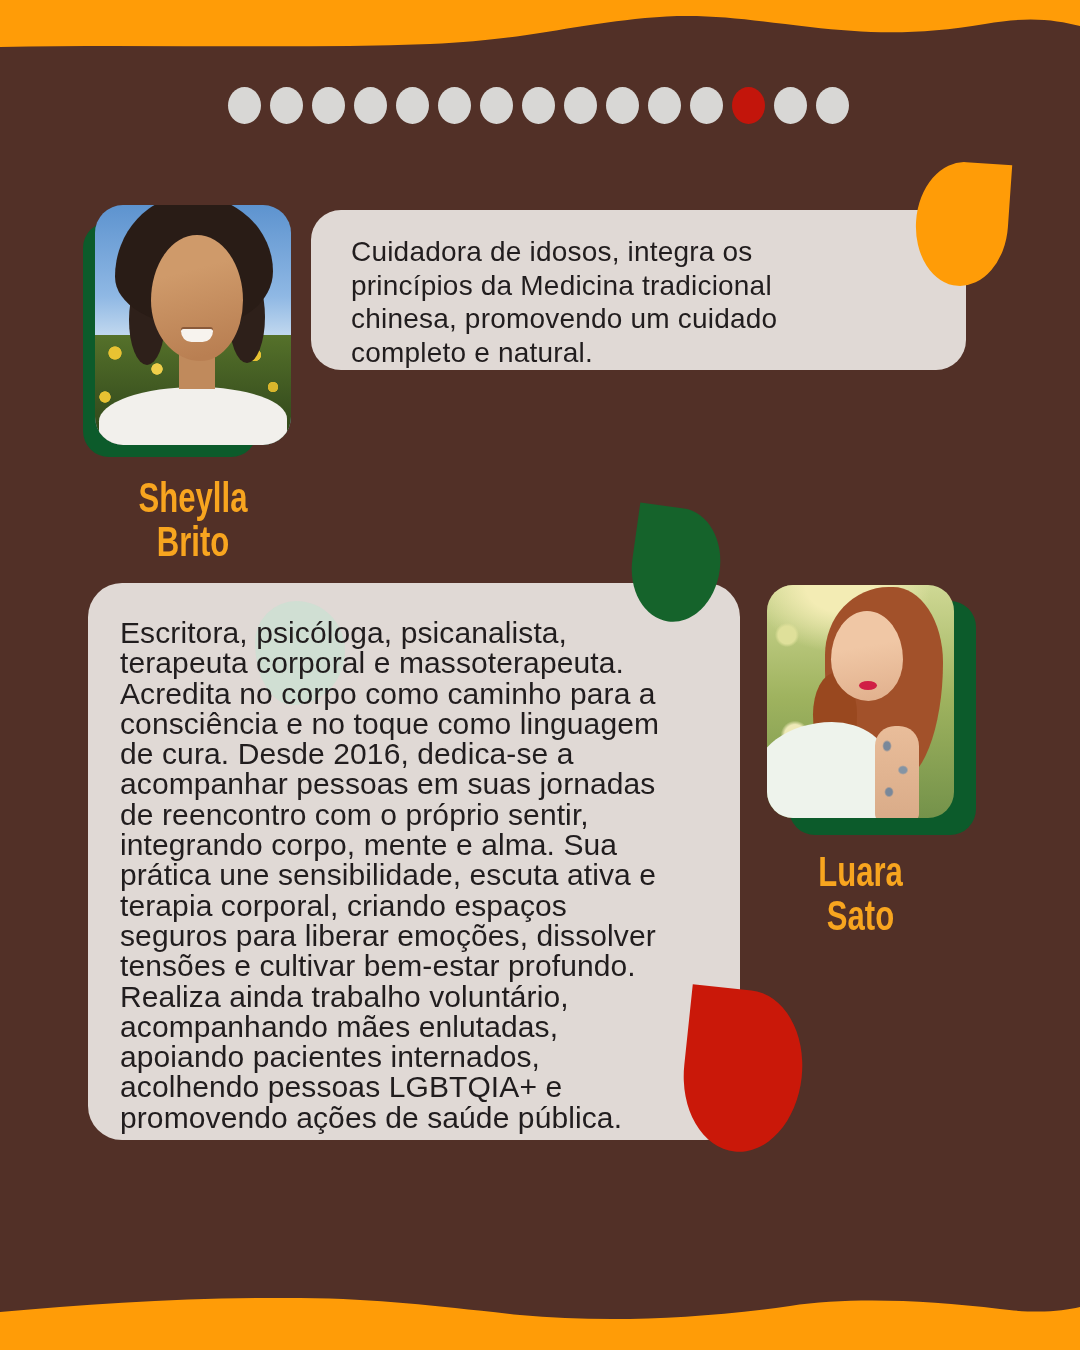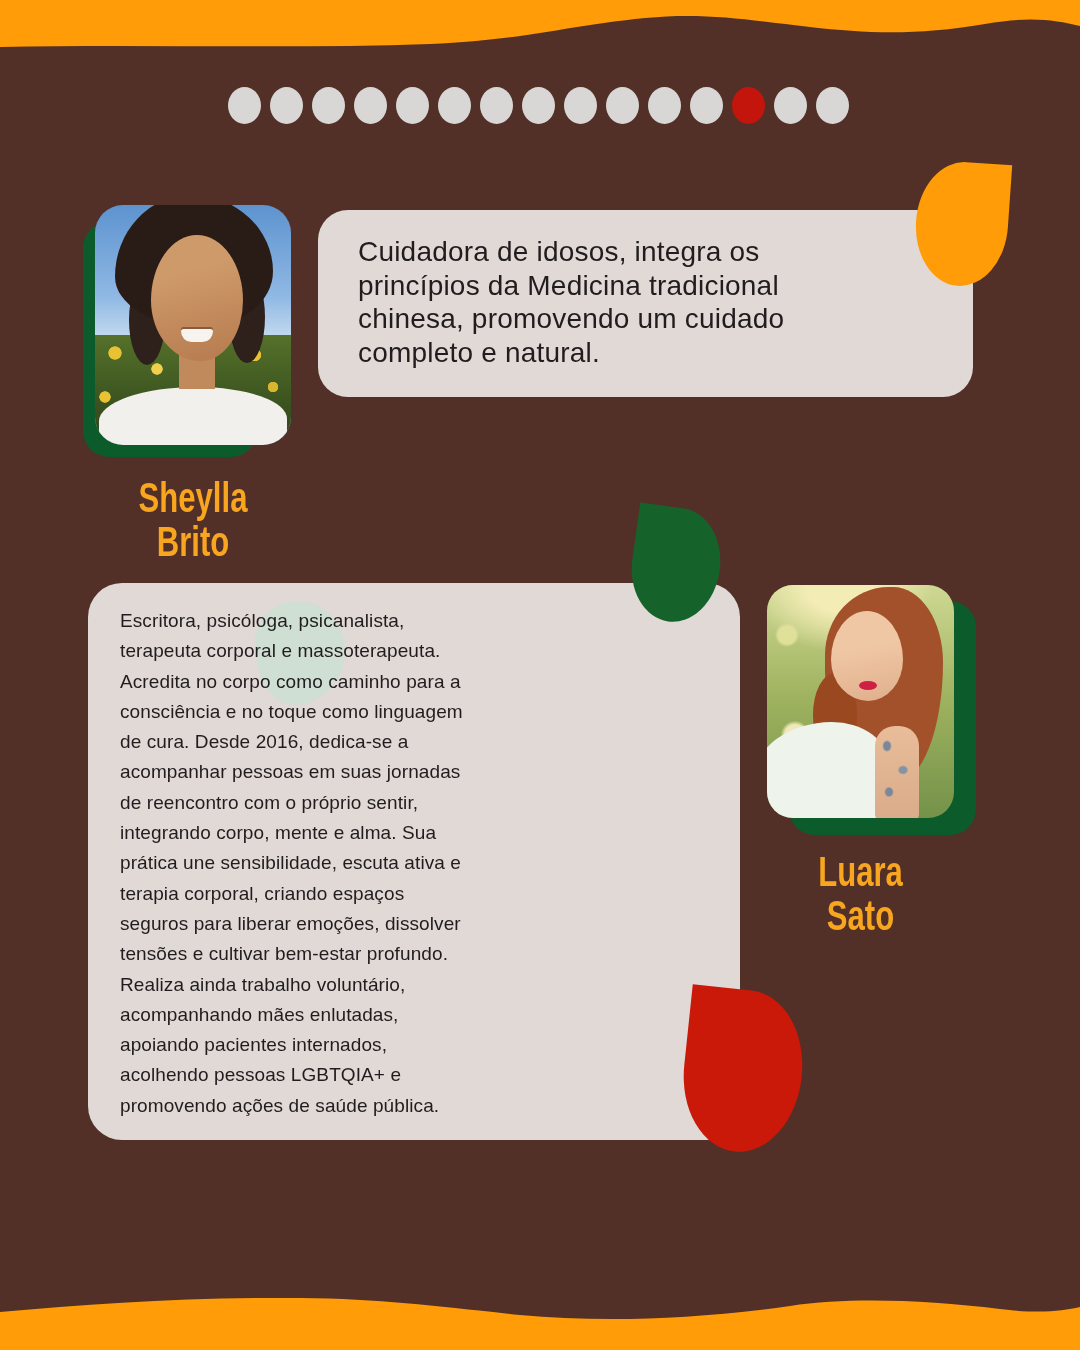--- a/index.html
+++ b/index.html
@@ -24,28 +24,28 @@
   }
   
   .wave-top{position:absolute;top:0;left:0;width:1080px;height:60px;display:block;}
   .wave-bottom{position:absolute;bottom:0;left:0;width:1080px;height:56px;display:block;}
   
   .dots{position:absolute;top:87px;left:228px;display:flex;gap:9px;}
   .dot{width:33px;height:37px;border-radius:50%;background:var(--dot-inactive);}
   .dot.active{background:var(--dot-active);}
   
   .bubble{position:absolute;background:var(--card-cream);}
-  .bubble-top{left:318px;top:210px;width:655px;height:187px;border-radius:30px;}
+  .bubble-top{left:311px;top:210px;width:655px;height:160px;border-radius:30px;}
   .bubble-big{left:88px;top:583px;width:652px;height:557px;border-radius:34px;}
   .bubble p{
     white-space:pre-line;color:var(--text-dark);
     font-family:"Liberation Sans",sans-serif;
   }
   .bubble-top p{padding:25px 30px 0 40px;font-size:28px;line-height:33.5px;letter-spacing:.2px;}
-  .bubble-big p{position:relative;z-index:2;padding:23px 20px 0 32px;font-size:19px;line-height:30.3px;letter-spacing:.1px;}
+  .bubble-big p{position:relative;z-index:2;padding:23px 20px 0 32px;font-size:30px;line-height:30.3px;letter-spacing:.1px;margin-top:12px;}
   .mint-blob{
     position:absolute;left:167px;top:18px;width:90px;height:104px;z-index:1;
     background:var(--blob-mint);opacity:.8;
     border-radius:46% 54% 58% 42% / 40% 48% 52% 60%;
   }
   
   .leaf{position:absolute;}
   .leaf-orange{
     left:916px;top:162px;width:92px;height:124px;background:var(--band-orange);
     border-radius:100% 0 100% 100%;transform:rotate(4deg);

